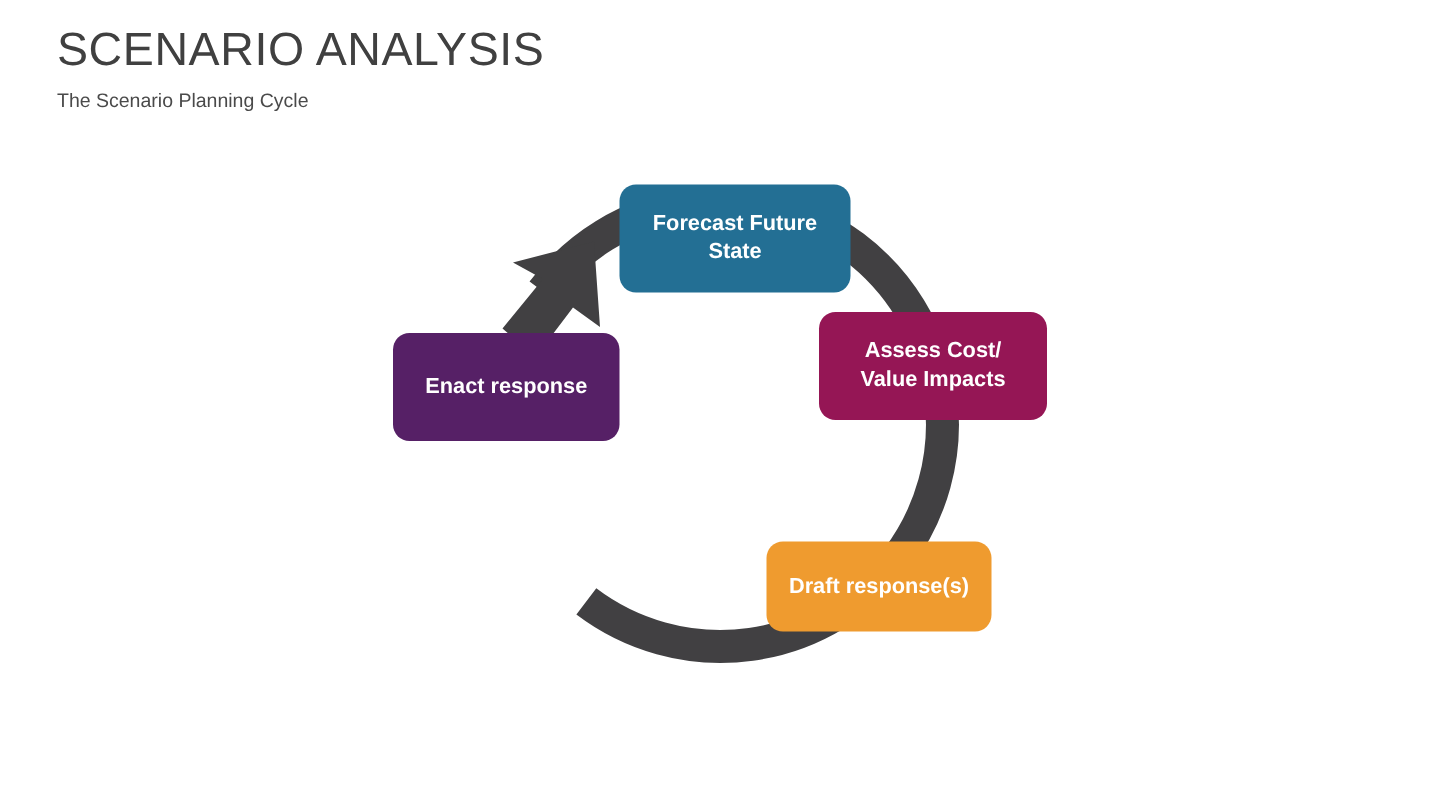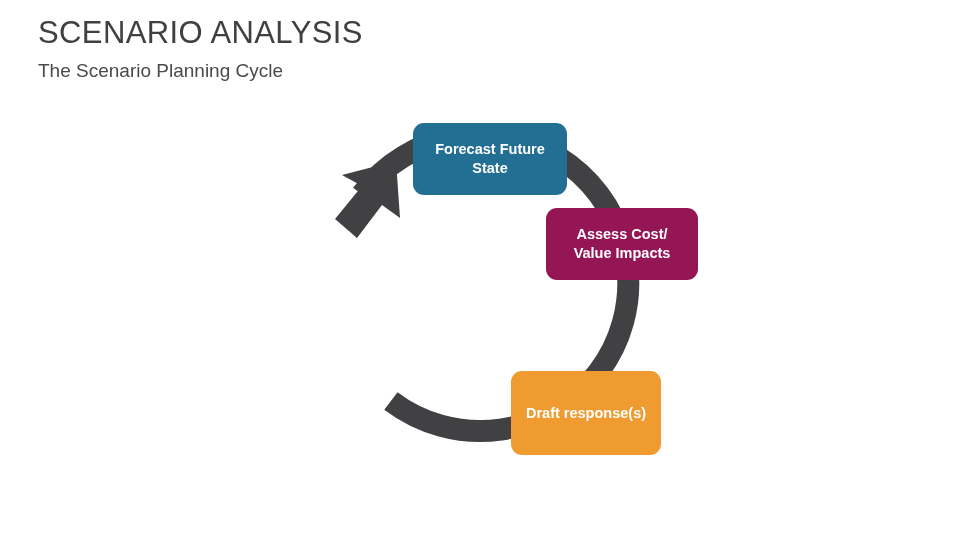--- a/index.html
+++ b/index.html
@@ -30,21 +30,21 @@
   .slide-title {
     font-size: 31px;
     font-weight: normal;
     letter-spacing: 0.4px;
     color: #404040;
     line-height: 1.25;
     margin: 0;
     white-space: nowrap;
   }
   .slide-subtitle {
-    font-size: 19px;
+    font-size: 13px;
     font-weight: normal;
     color: #4a4a4a;
     line-height: 1.3;
     margin: 6px 0 0 0;
     white-space: nowrap;
   }
   
   .diagram {
     position: absolute;
     left: 0;
@@ -73,21 +73,21 @@
     line-height: 1.28;
     padding: 20px 10px;
     z-index: 5;
   }
   .node span {
     display: block;
     width: 100%;
   }
   #node-0 { left: 413px; top: 123px; width: 154px; height: 72px; }
   #node-1 { left: 546px; top: 208px; width: 152px; height: 72px; }
-  #node-2 { left: 511px; top: 371px; width: 150px; height: 84px; align-items: center; }
+  #node-2 { left: 511px; top: 361px; width: 150px; height: 60px; align-items: center; }
   #node-3 { left: 296px; top: 361px; width: 152px; height: 72px; }
   #node-4 { left: 262px; top: 222px; width: 151px; height: 72px; }
 </style>
 </head>
 <body>
 
 <div class="slide">
 
   <div class="header">
     <h1 class="slide-title">SCENARIO ANALYSIS</h1>
@@ -110,15 +110,18 @@
 
     <div class="node" id="node-1" style="background:#951655;">
       <span>Assess Cost/ Value Impacts</span>
     </div>
 
     <div class="node" id="node-2" style="background:#ef9b2f;">
       <span>Draft response(s)</span>
     </div>
 
 
+    <div class="node" id="node-4" style="background:#562066;">
+      <span>Enact response</span>
+    </div>
 
   </div>
 </div>
 
 </body></html>

